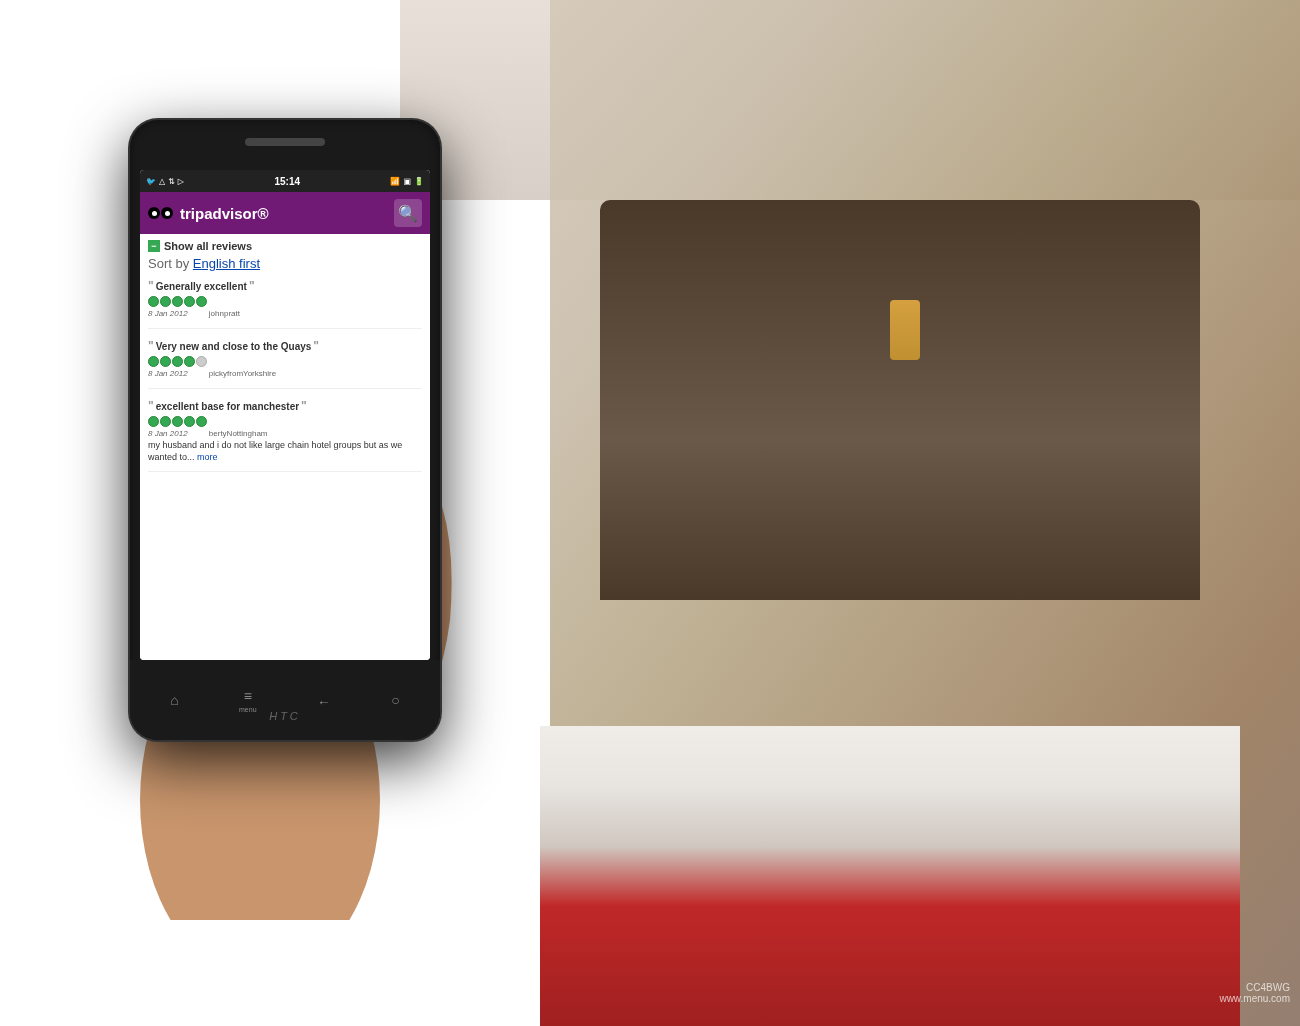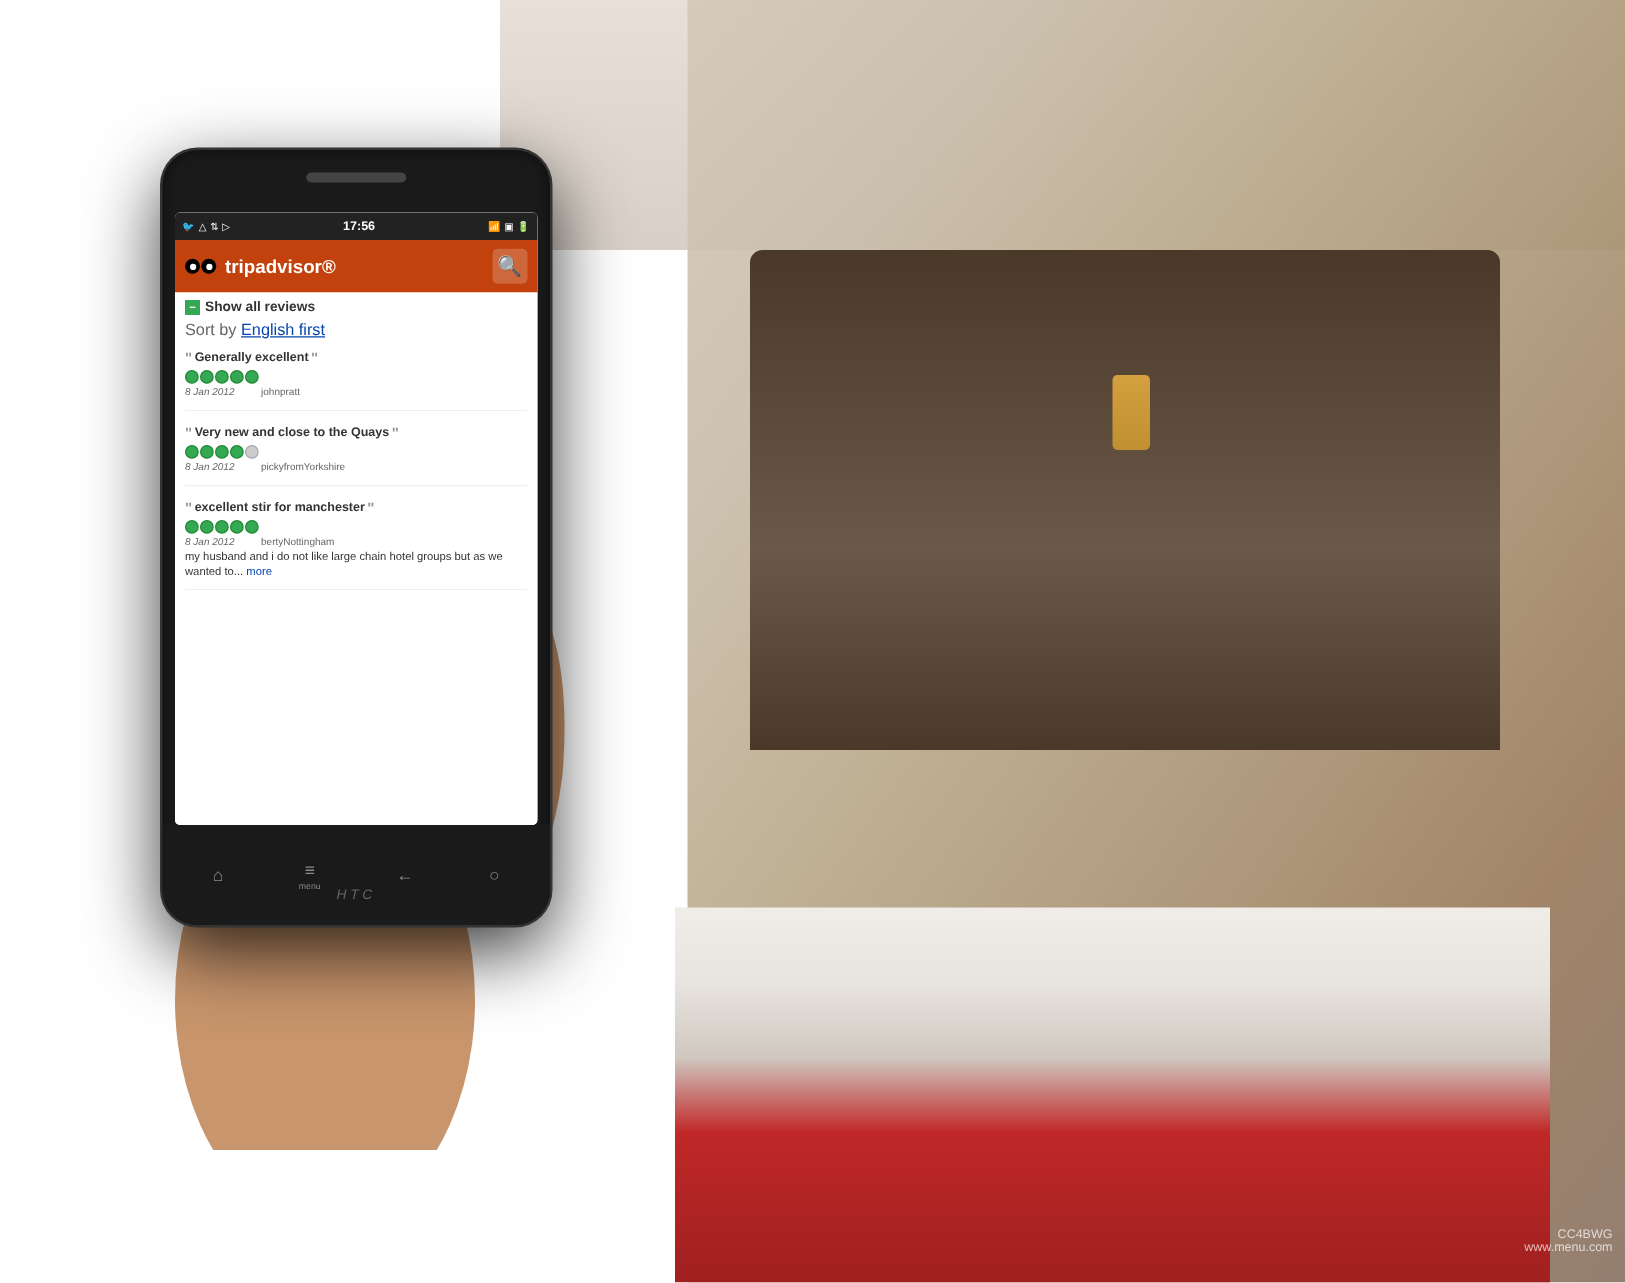--- a/index.html
+++ b/index.html
@@ -79,21 +79,21 @@
       font-size: 8px;
     }
 
     .status-time {
       font-size: 10px;
       font-weight: bold;
     }
 
     
     .ta-header {
-      background: #c2410c;
+      background: #701a75;
       height: 42px;
       display: flex;
       align-items: center;
       padding: 0 8px;
       justify-content: space-between;
     }
 
     .ta-logo-area {
       display: flex;
       align-items: center;
@@ -398,21 +398,21 @@
 
     <div class="phone-screen">
 
       <div class="status-bar">
         <div class="status-icons">
           <span>🐦</span>
           <span>△</span>
           <span>⇅</span>
           <span>▷</span>
         </div>
-        <div class="status-time">17:56</div>
+        <div class="status-time">15:14</div>
         <div class="status-icons">
           <span>📶</span>
           <span>▣</span>
           <span>🔋</span>
         </div>
       </div>
 
       <div class="ta-header">
         <div class="ta-logo-area">
 
@@ -479,21 +479,21 @@
           </div>
           <div class="review-meta">
             <span class="date">8 Jan 2012</span>
             <span>pickyfromYorkshire</span>
           </div>
         </div>
 
         <div class="review-item">
           <div class="review-title">
             <span class="quote-mark">"</span>
-            <span>excellent stir for manchester</span>
+            <span>excellent base for manchester</span>
             <span class="quote-mark">"</span>
           </div>
           <div class="review-stars">
             <div class="star"></div>
             <div class="star"></div>
             <div class="star"></div>
             <div class="star"></div>
             <div class="star"></div>
           </div>
           <div class="review-meta">

